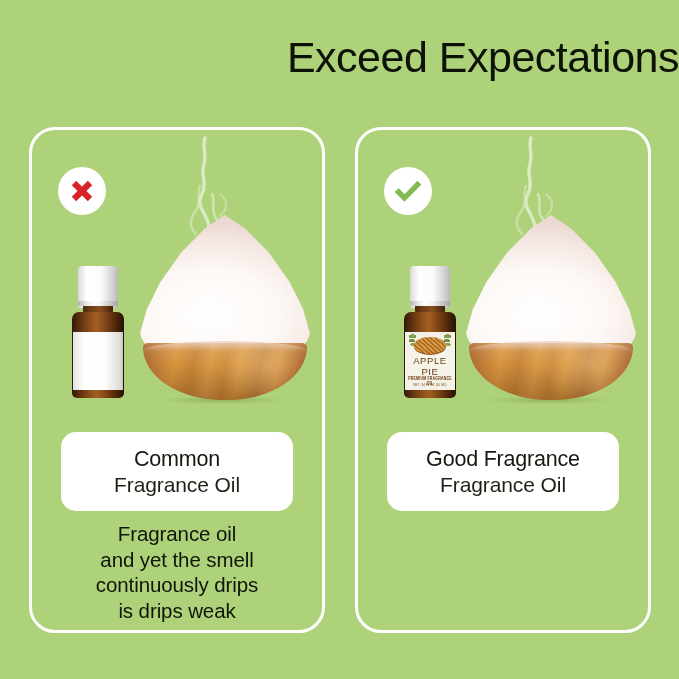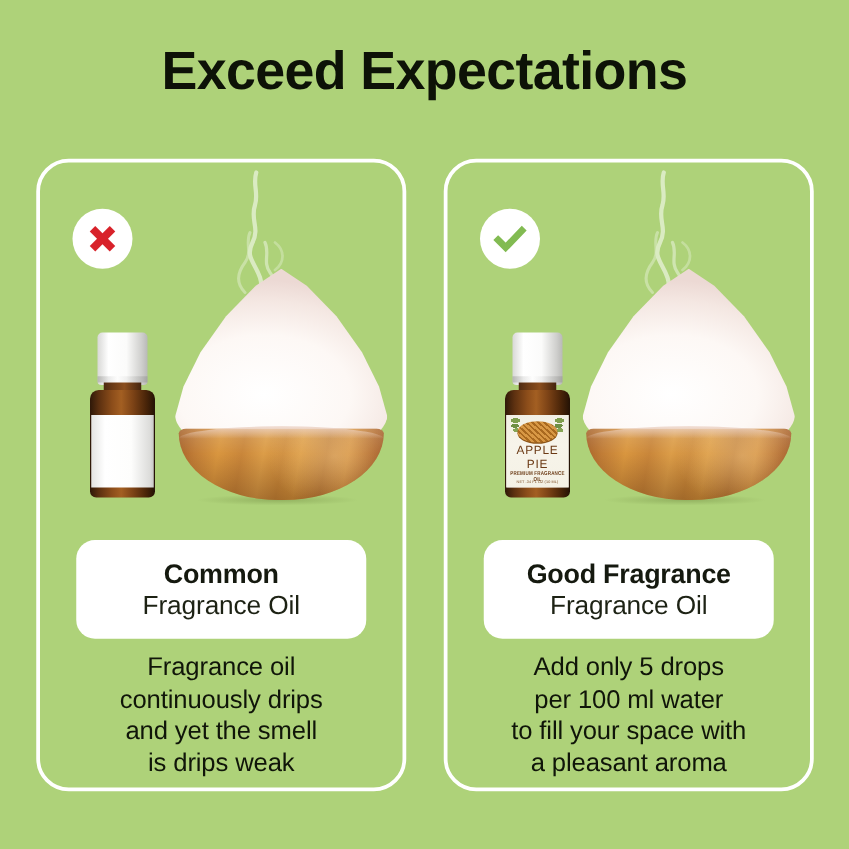--- a/index.html
+++ b/index.html
@@ -15,23 +15,23 @@
     font-family: "Liberation Sans", sans-serif;
     position: relative;
   }
 
   
   .page-title {
     position: absolute;
     top: 34px;
     left: 0;
     width: 679px;
-    text-align: center;
+    text-align: right;
     font-size: 43px;
-    font-weight: 700;
+    font-weight: 400;
     letter-spacing: -0.5px;
     color: #0d1207;
     line-height: 1.1;
   }
 
   
   .cards {
     position: absolute;
     top: 127px;
     left: 0;
@@ -278,21 +278,21 @@
     height: 79px;
     background: #ffffff;
     border-radius: 15px;
     display: flex;
     flex-direction: column;
     align-items: center;
     justify-content: center;
   }
   .pill-title {
     font-size: 21.5px;
-    font-weight: 700;
+    font-weight: 400;
     color: #15190f;
     letter-spacing: -0.2px;
     line-height: 26px;
   }
   .pill-sub {
     font-size: 21px;
     font-weight: 400;
     color: #1d2214;
     letter-spacing: -0.1px;
     line-height: 25px;
@@ -360,22 +360,22 @@
       </div>
     </div>
 
     <div class="pill">
       <div class="pill-title">Common</div>
       <div class="pill-sub">Fragrance Oil</div>
     </div>
 
     <div class="body-copy">
       <span>Fragrance oil</span>
+      <span>and yet the smell</span>
       <span>continuously drips</span>
-      <span>and yet the smell</span>
       <span>is drips weak</span>
     </div>
   </div>
 
   <div class="card card-right">
 
     <div class="badge">
       <svg width="30" height="30" viewBox="0 0 30 30">
         <path d="M5.5 16 L11.5 22 L24.5 8.5" fill="none" stroke="#82bb52" stroke-width="5.4" stroke-linecap="square" stroke-linejoin="miter"></path>
       </svg>
@@ -418,21 +418,15 @@
           </div>
         </div>
       </div>
     </div>
 
     <div class="pill">
       <div class="pill-title">Good Fragrance</div>
       <div class="pill-sub">Fragrance Oil</div>
     </div>
 
-    <div class="body-copy">
-      <span>Add only 5 drops</span>
-      <span>per 100 ml water</span>
-      <span>to fill your space with</span>
-      <span>a pleasant aroma</span>
-    </div>
   </div>
 
 </div>
 
 </body></html>

